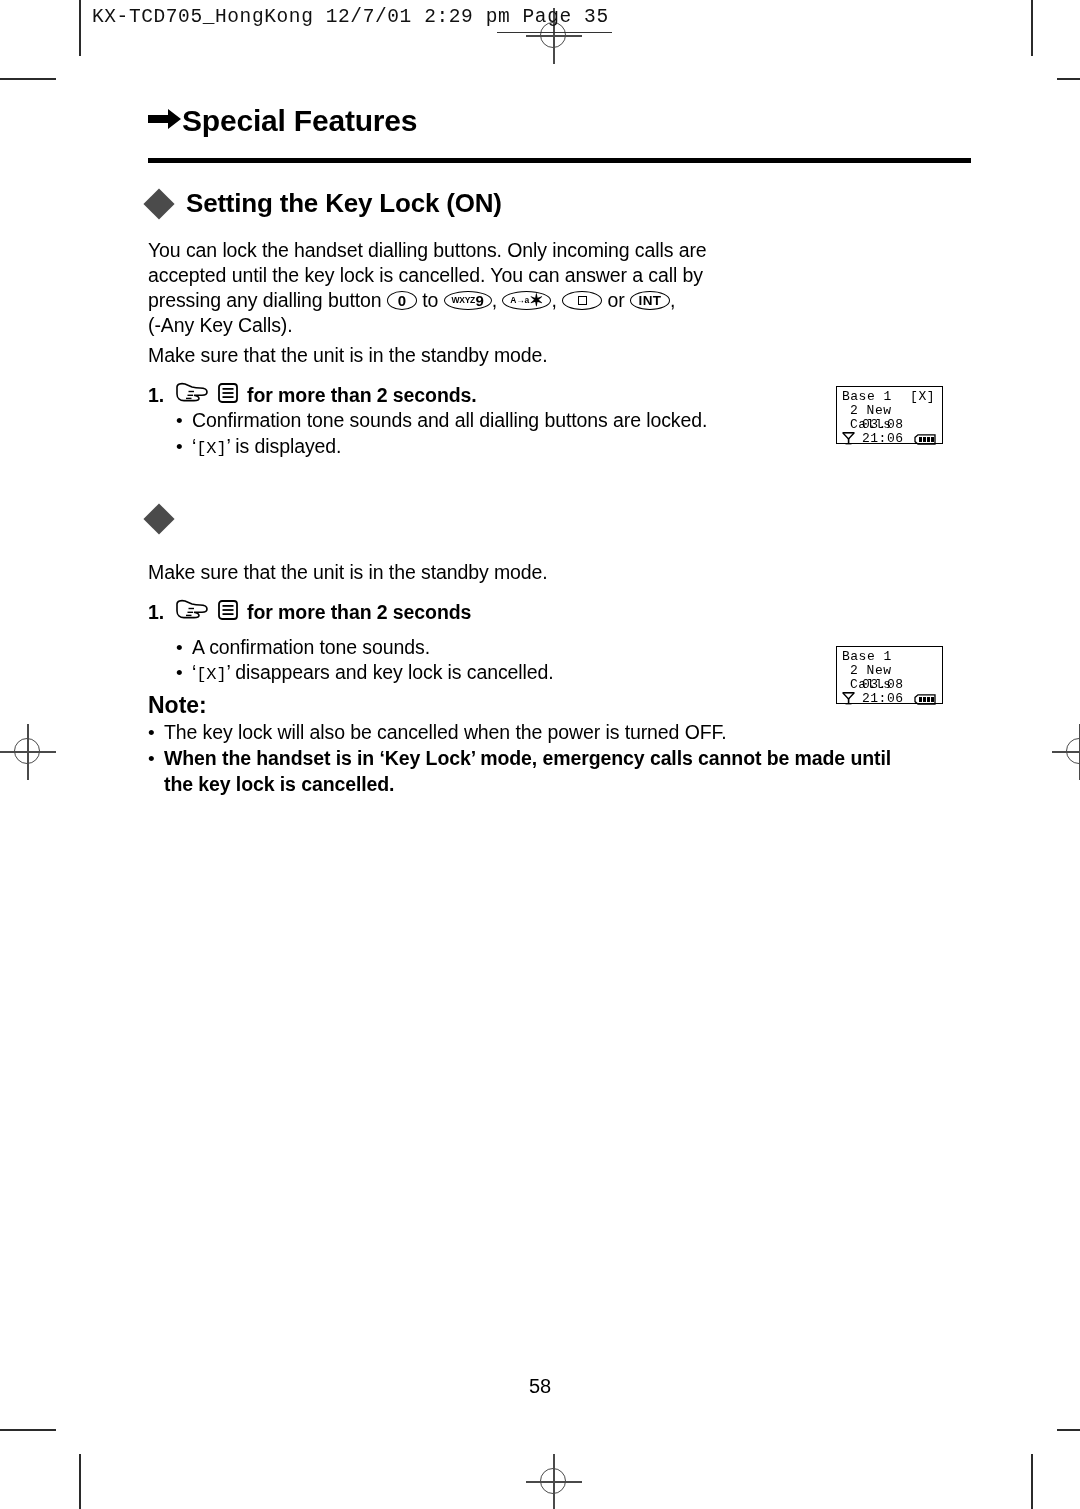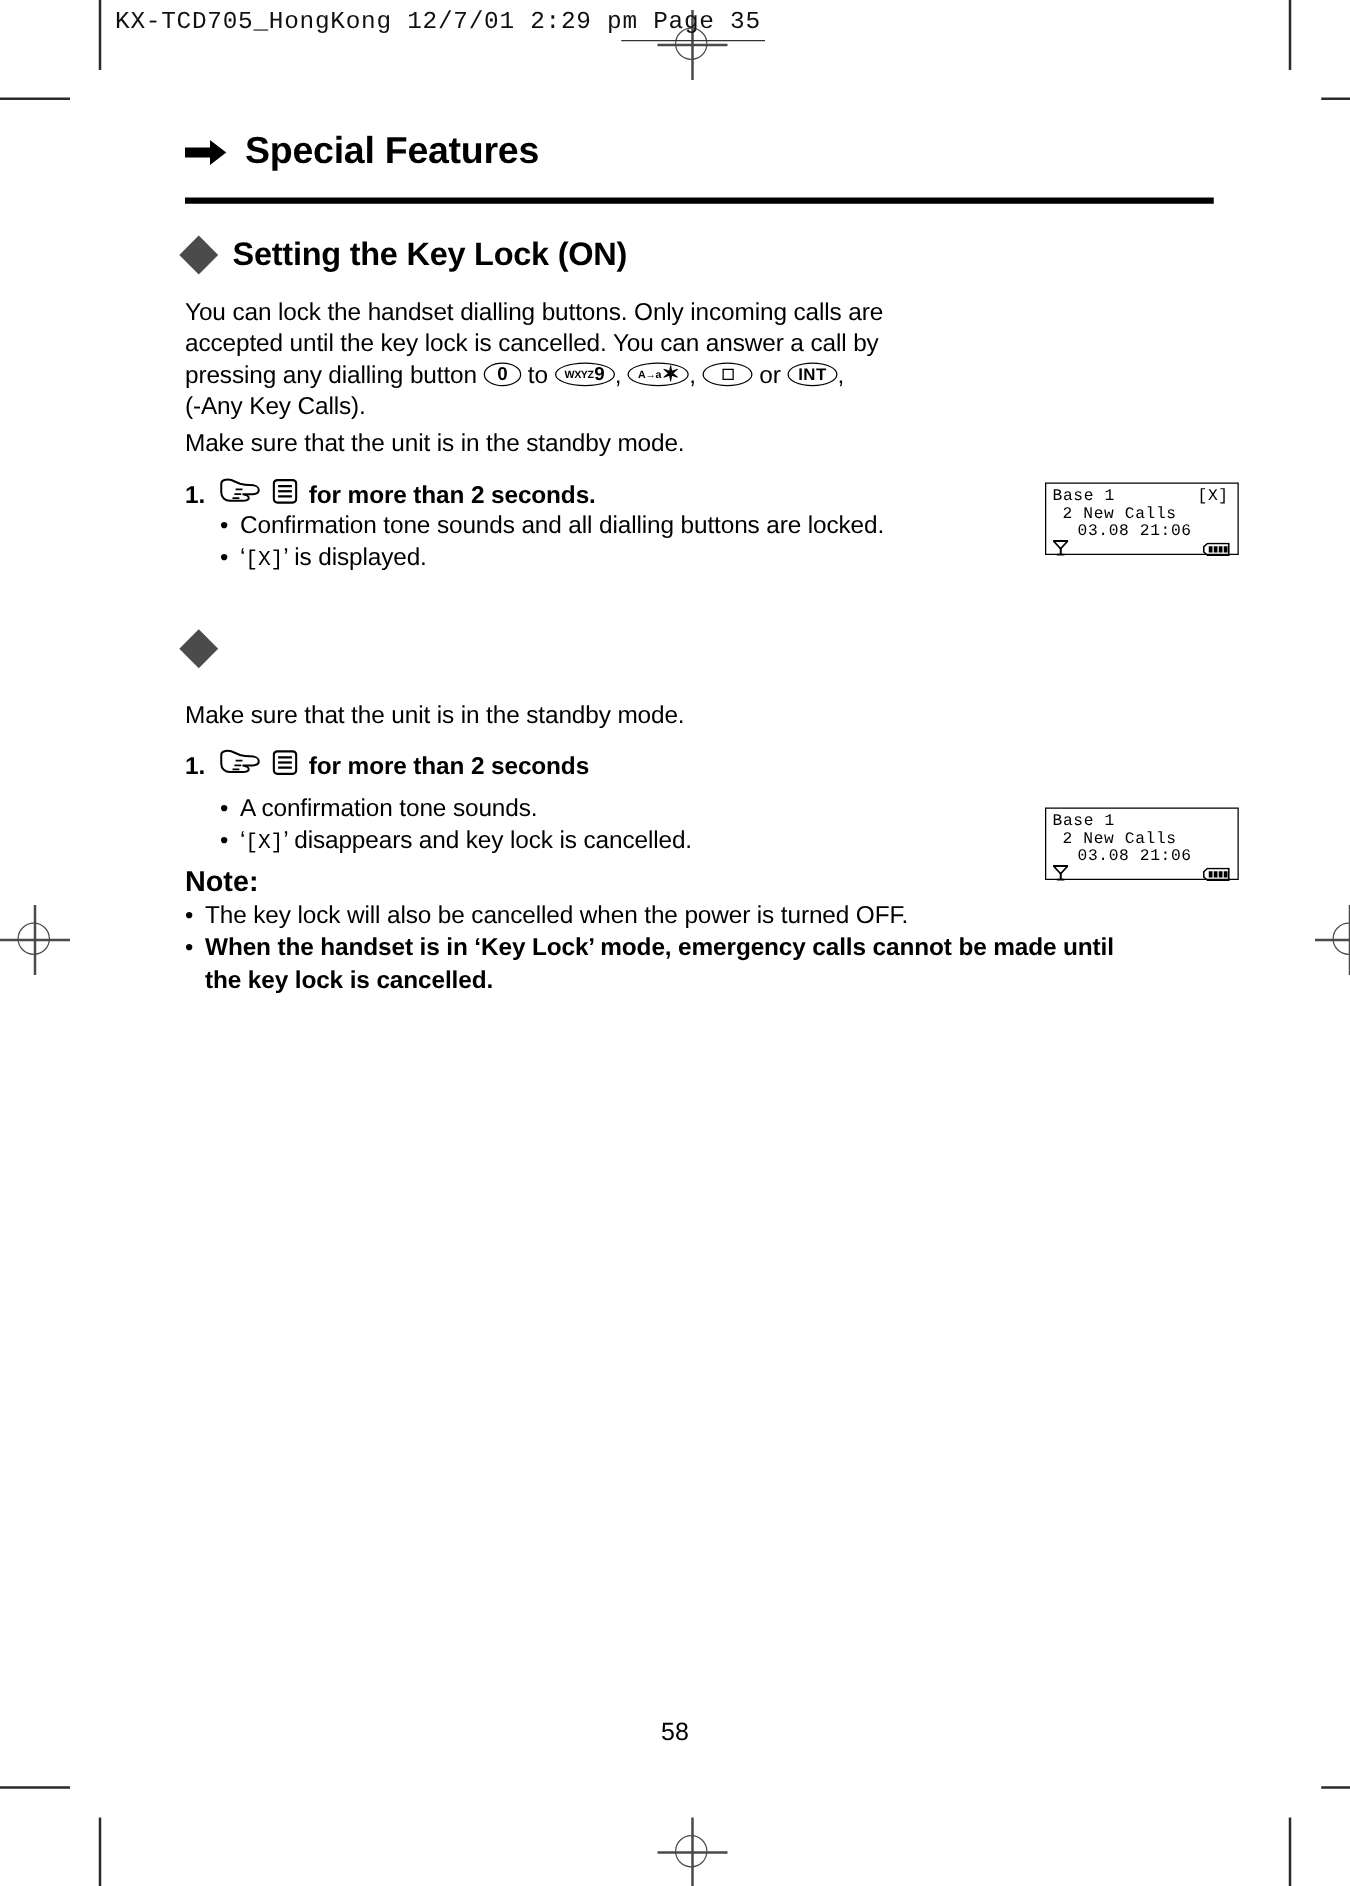--- a/index.html
+++ b/index.html
@@ -71,22 +71,21 @@
     position: absolute;
     left: 0; top: 0;
     width: 1080px; height: 1509px;
   }
 
   .chapter-head {
     position: absolute;
     left: 148px;
     top: 104px;
     display: flex;
-    align-items: flex-end;
-    gap: 14px;
+    align-items: center;
   }
   .arrow-icon { display: block; }
   .chapter-title {
     font-size: 30px;
     font-weight: bold;
     letter-spacing: -0.2px;
   }
   .rule {
     position: absolute;
     left: 148px;
@@ -196,21 +195,21 @@
 
   .note-label {
     position: absolute;
     font-size: 23px;
     font-weight: bold;
   }
 
   
   .lcd {
     position: absolute;
-    width: 155px;
+    width: 107px;
     height: 58px;
     border: 1.8px solid #000;
     box-sizing: border-box;
     background: #fff;
     font-family: "Liberation Mono", "DejaVu Sans Mono", monospace;
     font-size: 13px;
     line-height: 14px;
     padding: 3px 4px 0 5px;
   }
   .lcd .l1 { position: relative; height: 14px; letter-spacing: 0.5px; }

